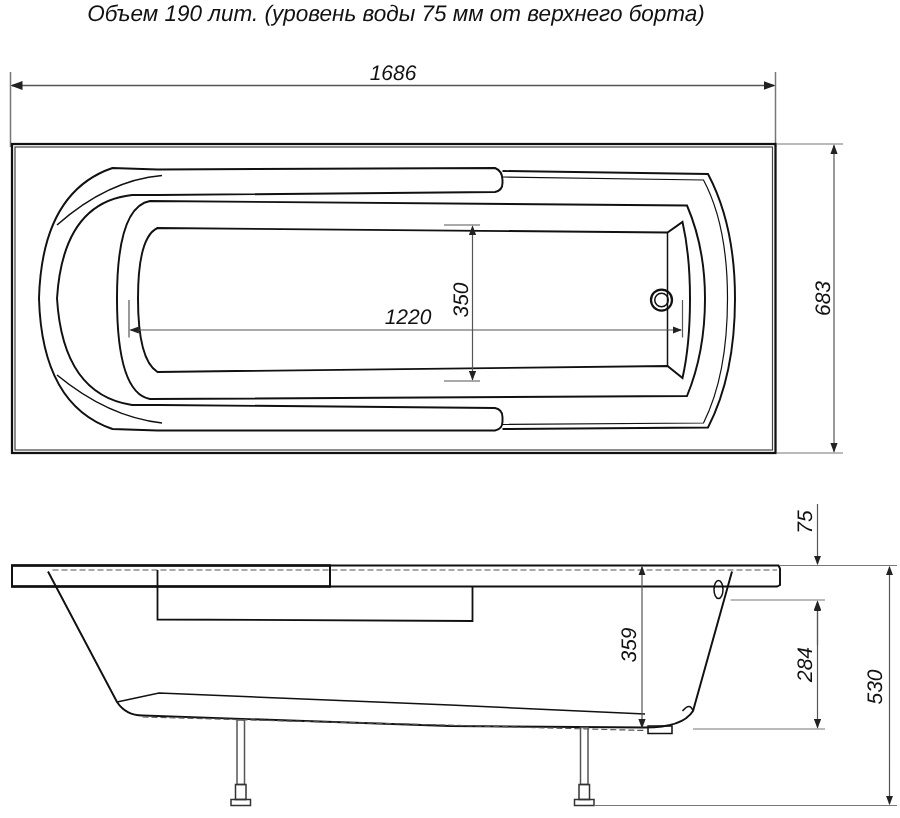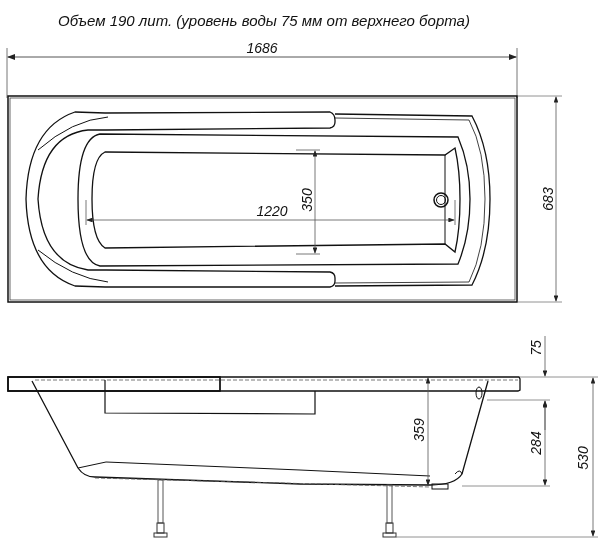--- a/index.html
+++ b/index.html
@@ -1,17 +1,17 @@
 <!DOCTYPE html>
 <html><head>
 <meta charset="utf-8">
 <style>
   html, body { margin:0; padding:0; background:#ffffff; }
   body { width:600px; height:545px; position:relative; overflow:hidden; font-family:"Liberation Sans", sans-serif; }
-  .title { position:absolute; left:0; top:12px; width:528px; text-align:center; font-size:15px; font-style:italic; color:#111; }
+  .title { position:absolute; left:0; top:1px; width:528px; text-align:center; font-size:15px; font-style:italic; color:#111; }
   svg { position:absolute; left:0; top:0; }
   .lbl { font-family:"Liberation Sans", sans-serif; font-style:italic; font-size:14px; fill:#111; }
 </style>
 </head>
 <body>
 
 <div class="title">Объем 190 лит. (уровень воды 75 мм от верхнего борта)</div>
 
 <svg width="600" height="545" viewBox="0 0 600 545">
   <defs>

